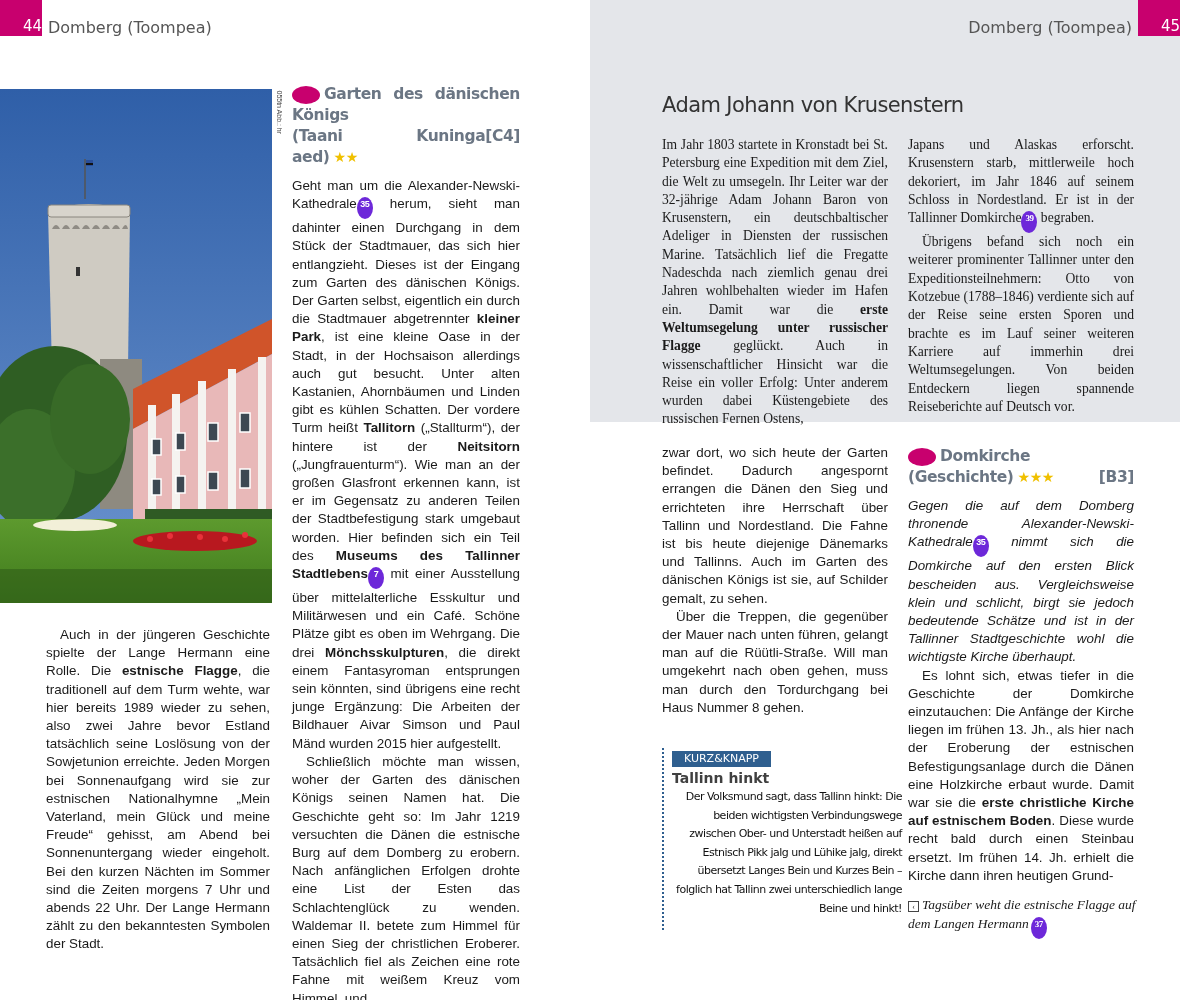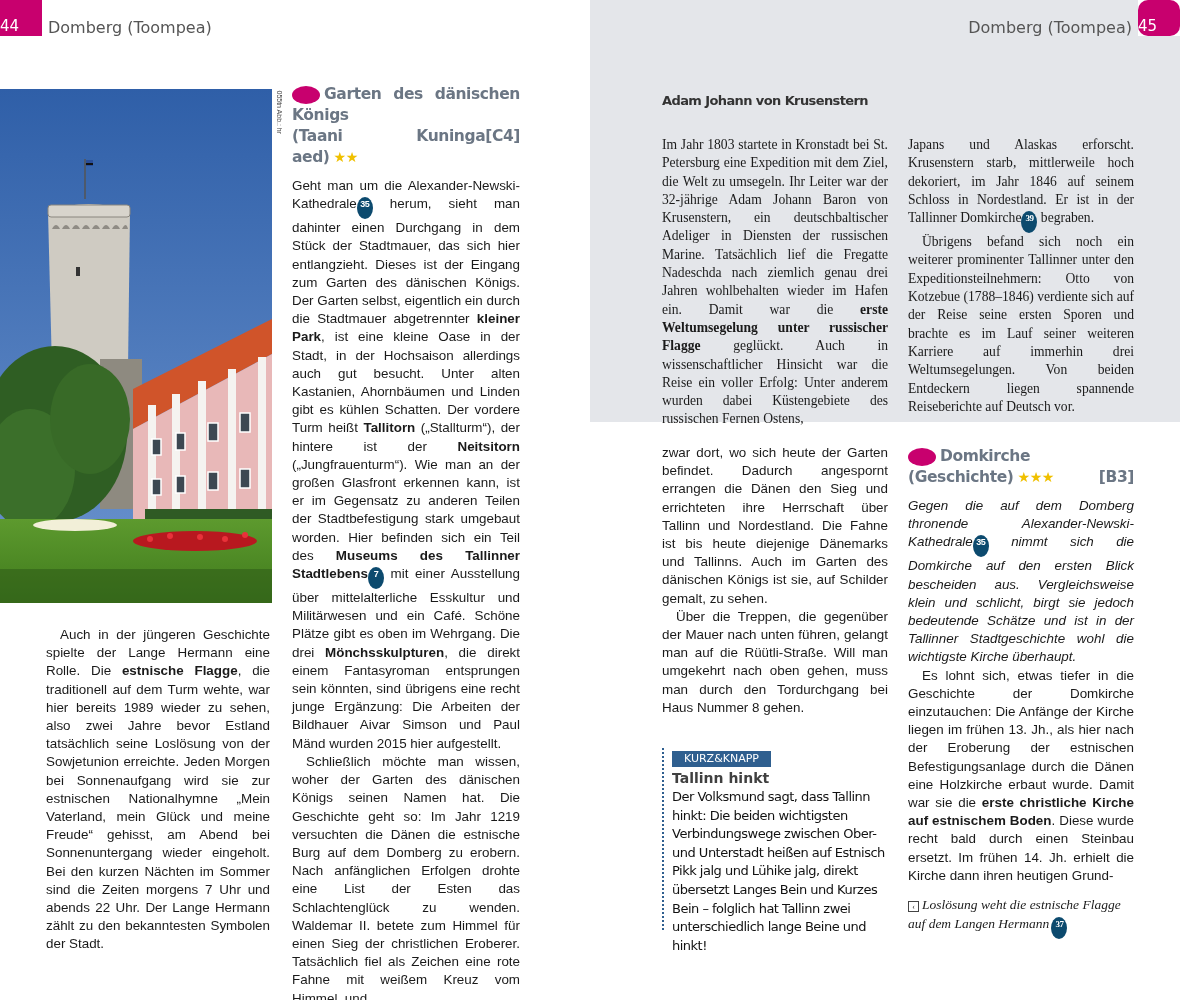--- a/index.html
+++ b/index.html
@@ -5,23 +5,23 @@
   * { box-sizing: border-box; margin: 0; padding: 0; }
   html, body { width: 1180px; height: 1000px; background: #ffffff; overflow: hidden; }
   body { position: relative; font-family: "Liberation Sans", sans-serif; color: #1a1a1a; }
 
   .page { position: absolute; top: 0; height: 1000px; }
   .page-left { left: 0; width: 590px; background: #fff; }
   .page-right { left: 590px; width: 590px; background: #fff; }
 
   
   .num-box { position: absolute; top: 0; height: 36px; background: #c8006e; color: #fff;
-             font-family: "DejaVu Sans", sans-serif; font-size: 15px; padding-top: 19px; text-align: left; line-height: 15px; }
+             font-family: "DejaVu Sans", sans-serif; font-size: 15px; padding-top: 19px; text-align: right; line-height: 15px; }
   .left-num { left: 0; width: 42px; }
-  .right-num { right: 0; width: 42px; border-radius: 10px; }
+  .right-num { right: 0; width: 42px; }
   .run-title { position: absolute; top: 19px; font-family: "DejaVu Sans", sans-serif; font-size: 16px; color: #555; line-height: 18px; text-align: center; }
   .left-title { left: 48px; }
   .right-title { right: 48px; }
 
   
   .grey-box { position: absolute; left: 0; top: 0; width: 548px; height: 422px; background: #e4e6ea; }
   .grey-box-right-strip { position:absolute; right:0; top:36px; width:42px; height:386px; background:#e4e6ea; }
 
   
   .photo { position: absolute; left: 0; top: 89px; width: 272px; height: 514px; overflow: hidden; }
@@ -32,29 +32,29 @@
   .col p { margin: 0; }
   .col p.indent { text-indent: 14px; }
   .col b { font-weight: bold; }
 
   .poi-head { font-family: "DejaVu Sans", sans-serif; font-weight: bold; color: #6b7684; font-size: 15.5px; line-height: 21px; letter-spacing: -0.4px; }
   .poi-num { display:inline-block; background:#c8006e; color:#fff; border-radius: 50%; width:20px; height:18px; font-size:11px; line-height:18px; text-align:center; vertical-align: 1px; margin-right:4px; letter-spacing:-0.5px;padding-left:28px; }
   .poi-row2 { display:flex; justify-content: space-between; }
   .stars { color: #f0c000; font-size: 14px; margin-left: 4px; }
   .grid-ref { color:#6b7684; }
 
-  .ref-dot { display:inline-block; background:#0c4a6e; color:#fff; border-radius:50%; width:16px; height:22px; font-size:9px; line-height:14px; text-align:center; vertical-align: 1px; font-weight:bold; letter-spacing:-0.5px; }
+  .ref-dot { display:inline-block; background:#6d28d9; color:#fff; border-radius:50%; width:16px; height:22px; font-size:9px; line-height:14px; text-align:center; vertical-align: 1px; font-weight:bold; letter-spacing:-0.5px; }
 
   .serif { font-family: "Liberation Serif", serif; font-size: 13.6px; line-height: 18.3px; }
-  .box-title { position:absolute; left: 72px; top: 93px; font-family: "DejaVu Sans", sans-serif; font-size: 13px; color:#333; letter-spacing:-0.6px; font-weight: bold; }
+  .box-title { position:absolute; left: 72px; top: 93px; font-family: "DejaVu Sans", sans-serif; font-size: 21px; color:#333; letter-spacing:-0.6px; font-weight: normal; }
 
   .kurz { position:absolute; left: 662px; top: 748px; width: 240px; border-left: 2px dotted #2f5f8f; padding-left: 8px; height: 182px; }
   .kurz-badge { display:inline-block; background:#2f5f8f; color:#fff; font-size: 11px; padding: 1px 12px; line-height: 14px; font-family:"DejaVu Sans", sans-serif; }
   .kurz-title { font-family: "DejaVu Sans", sans-serif; font-size: 14px; font-weight: bold; color:#404040; margin-top: 2px; line-height: 19px; }
-  .kurz-text { font-family: "DejaVu Sans", sans-serif; font-size: 13px; line-height: 18.6px; color:#111; letter-spacing:-0.5px; }
+  .kurz-text { font-family: "DejaVu Sans", sans-serif; font-size: 11px; line-height: 18.6px; color:#111; letter-spacing:-0.5px;text-align:right; }
 
   .caption { position:absolute; left: 908px; top: 896px; font-family:"Liberation Serif", serif; font-style: italic; font-size: 13.5px; line-height: 18.5px; width: 230px; }
   .cap-icon { display:inline-block; width: 11px; height: 11px; border: 1px solid #444; font-size: 8px; line-height: 9px; text-align:center; font-style: normal; vertical-align: 0; margin-right: 3px; }
 </style>
 </head>
 <body>
 
 <div class="page page-left">
   <div class="num-box left-num">44</div>
   <div class="run-title left-title">Domberg (Toompea)</div>
@@ -193,14 +193,14 @@
   </div>
 </div>
 
 <div class="kurz">
   <span class="kurz-badge">KURZ&amp;KNAPP</span>
   <div class="kurz-title">Tallinn hinkt</div>
   <div class="kurz-text">Der Volksmund sagt, dass Tallinn hinkt: Die beiden wichtigsten Verbindungswege zwischen Ober- und Unterstadt heißen auf Estnisch Pikk jalg und Lühike jalg, direkt übersetzt Langes Bein und Kurzes Bein – folglich hat Tallinn zwei unterschiedlich lange Beine und hinkt!</div>
 </div>
 
 <div class="caption">
-  <span class="cap-icon">‹</span><span>Loslösung weht die estnische Flagge auf dem Langen Hermann</span><span class="ref-dot" style="font-style:normal; margin-left:2px;">37</span>
+  <span class="cap-icon">‹</span><span>Tagsüber weht die estnische Flagge auf dem Langen Hermann</span><span class="ref-dot" style="font-style:normal; margin-left:2px;">37</span>
 </div>
 
 </body></html>

